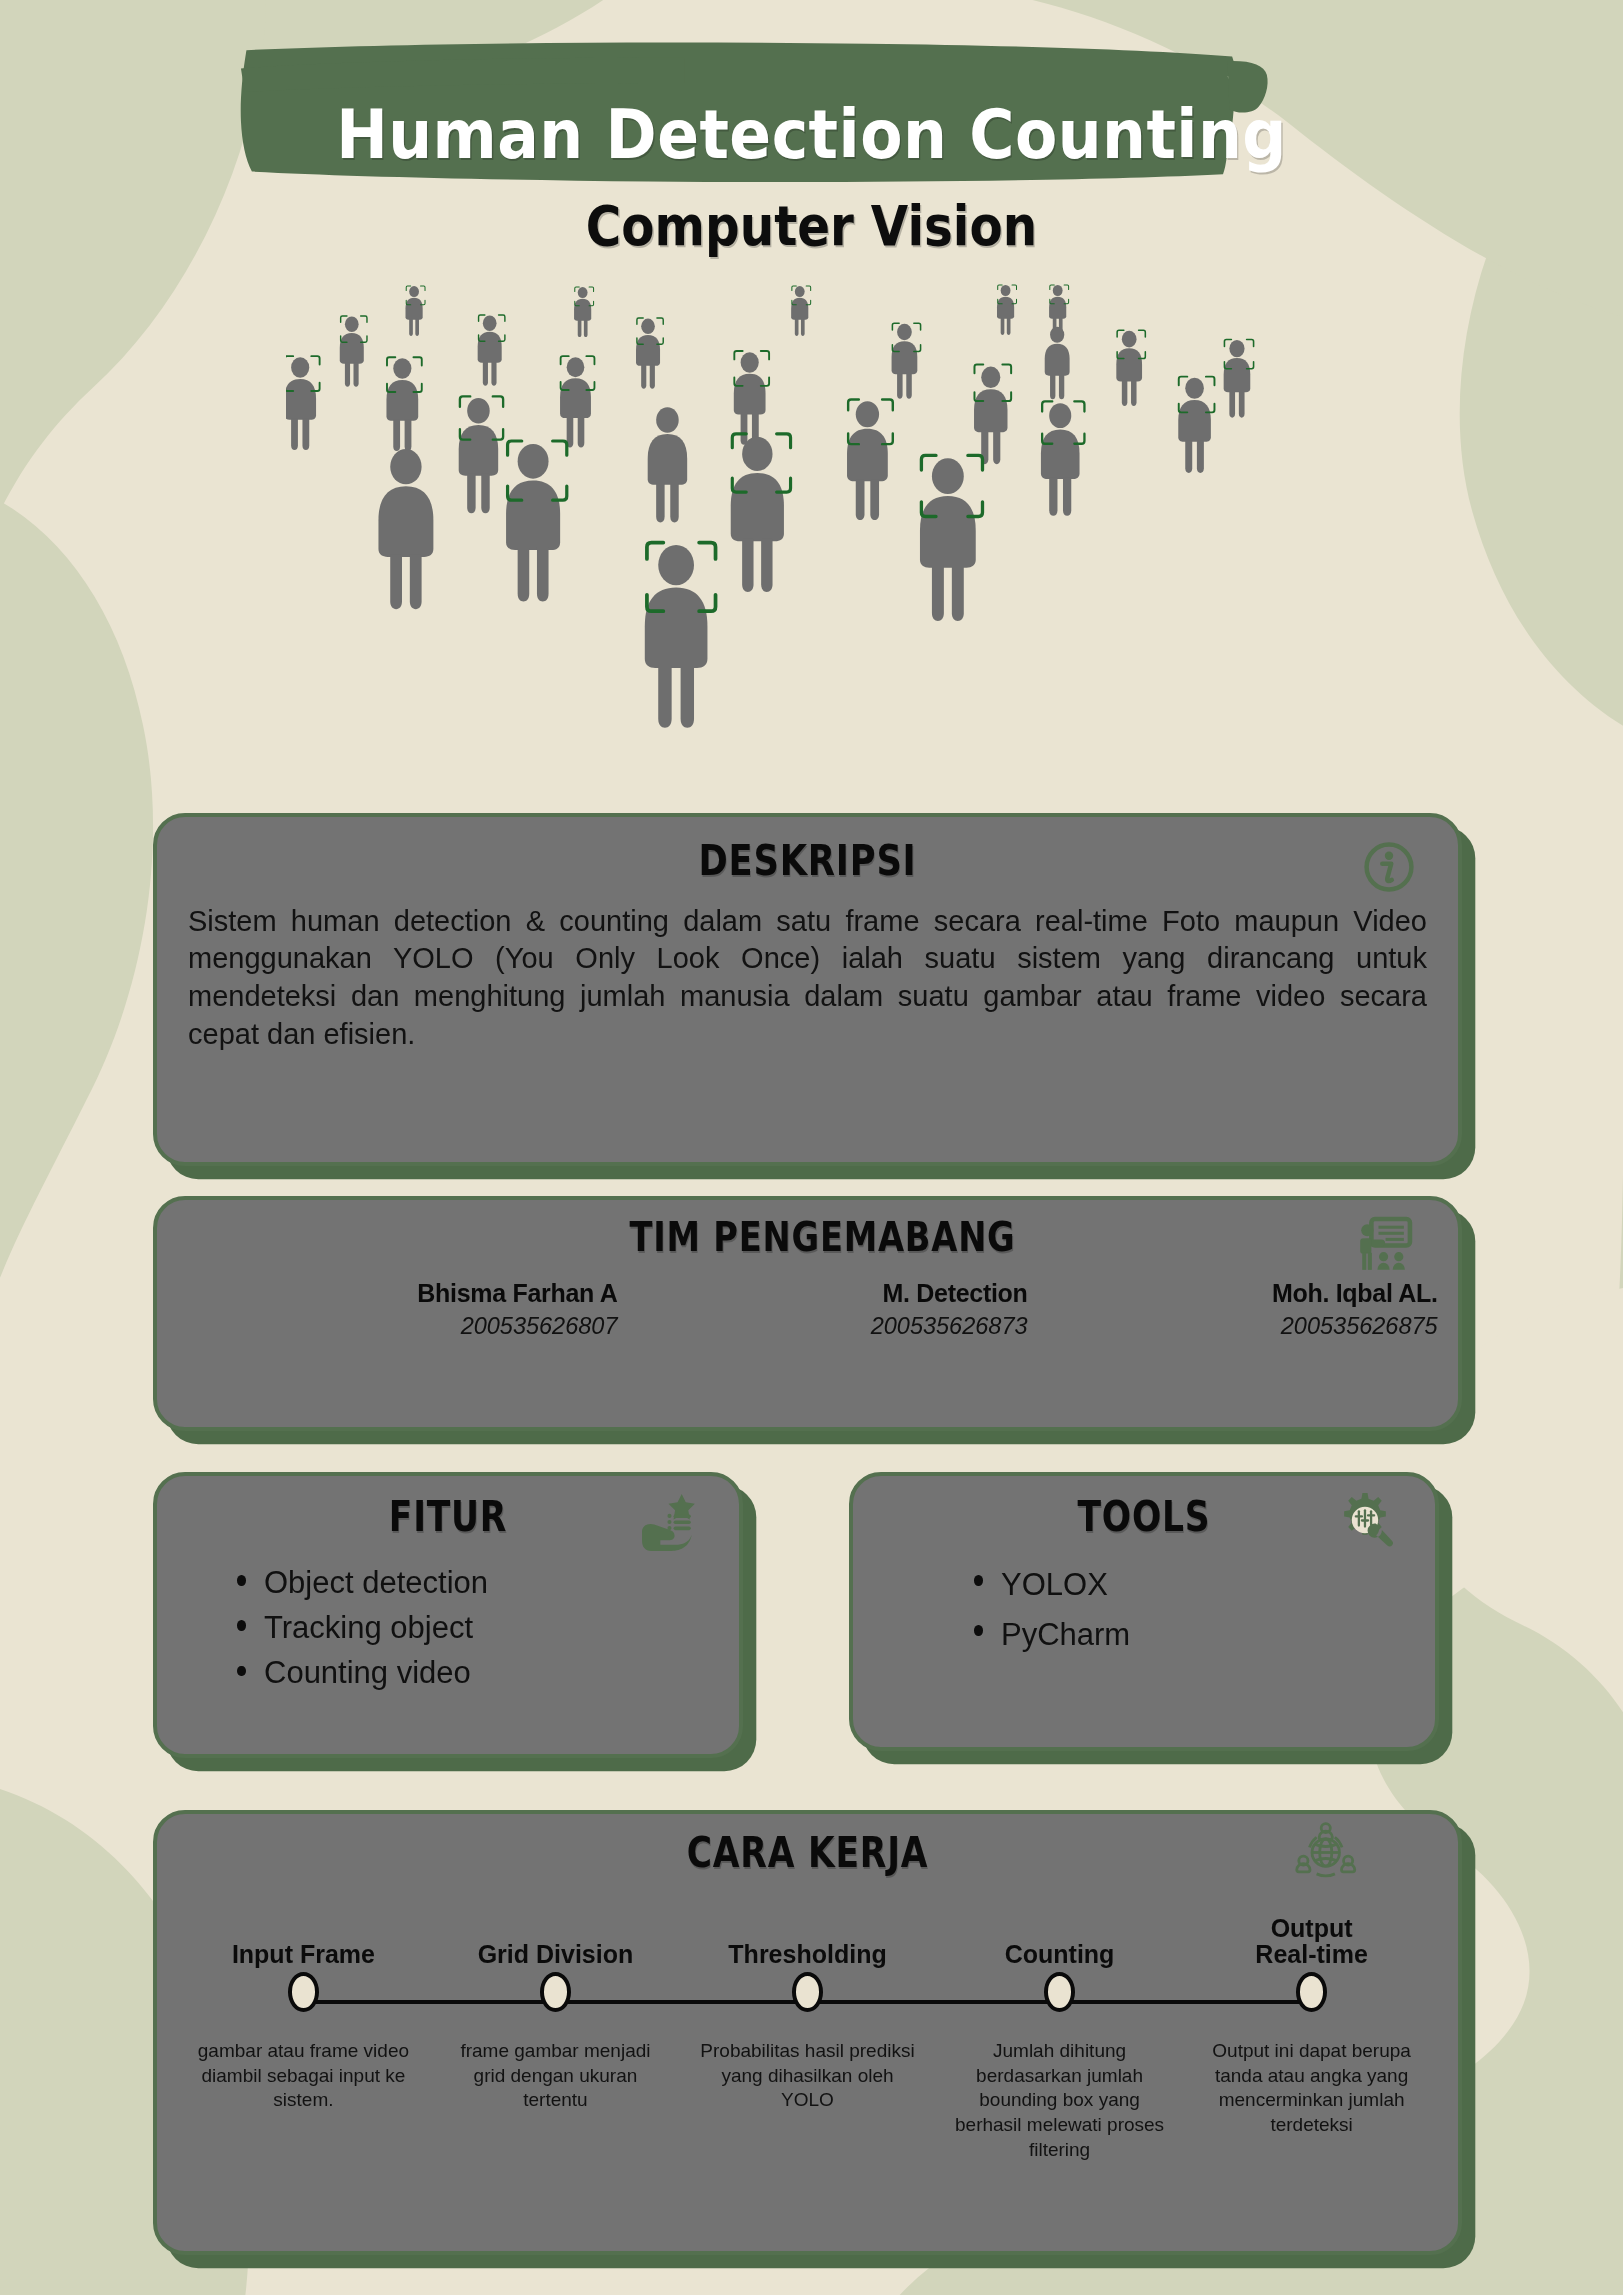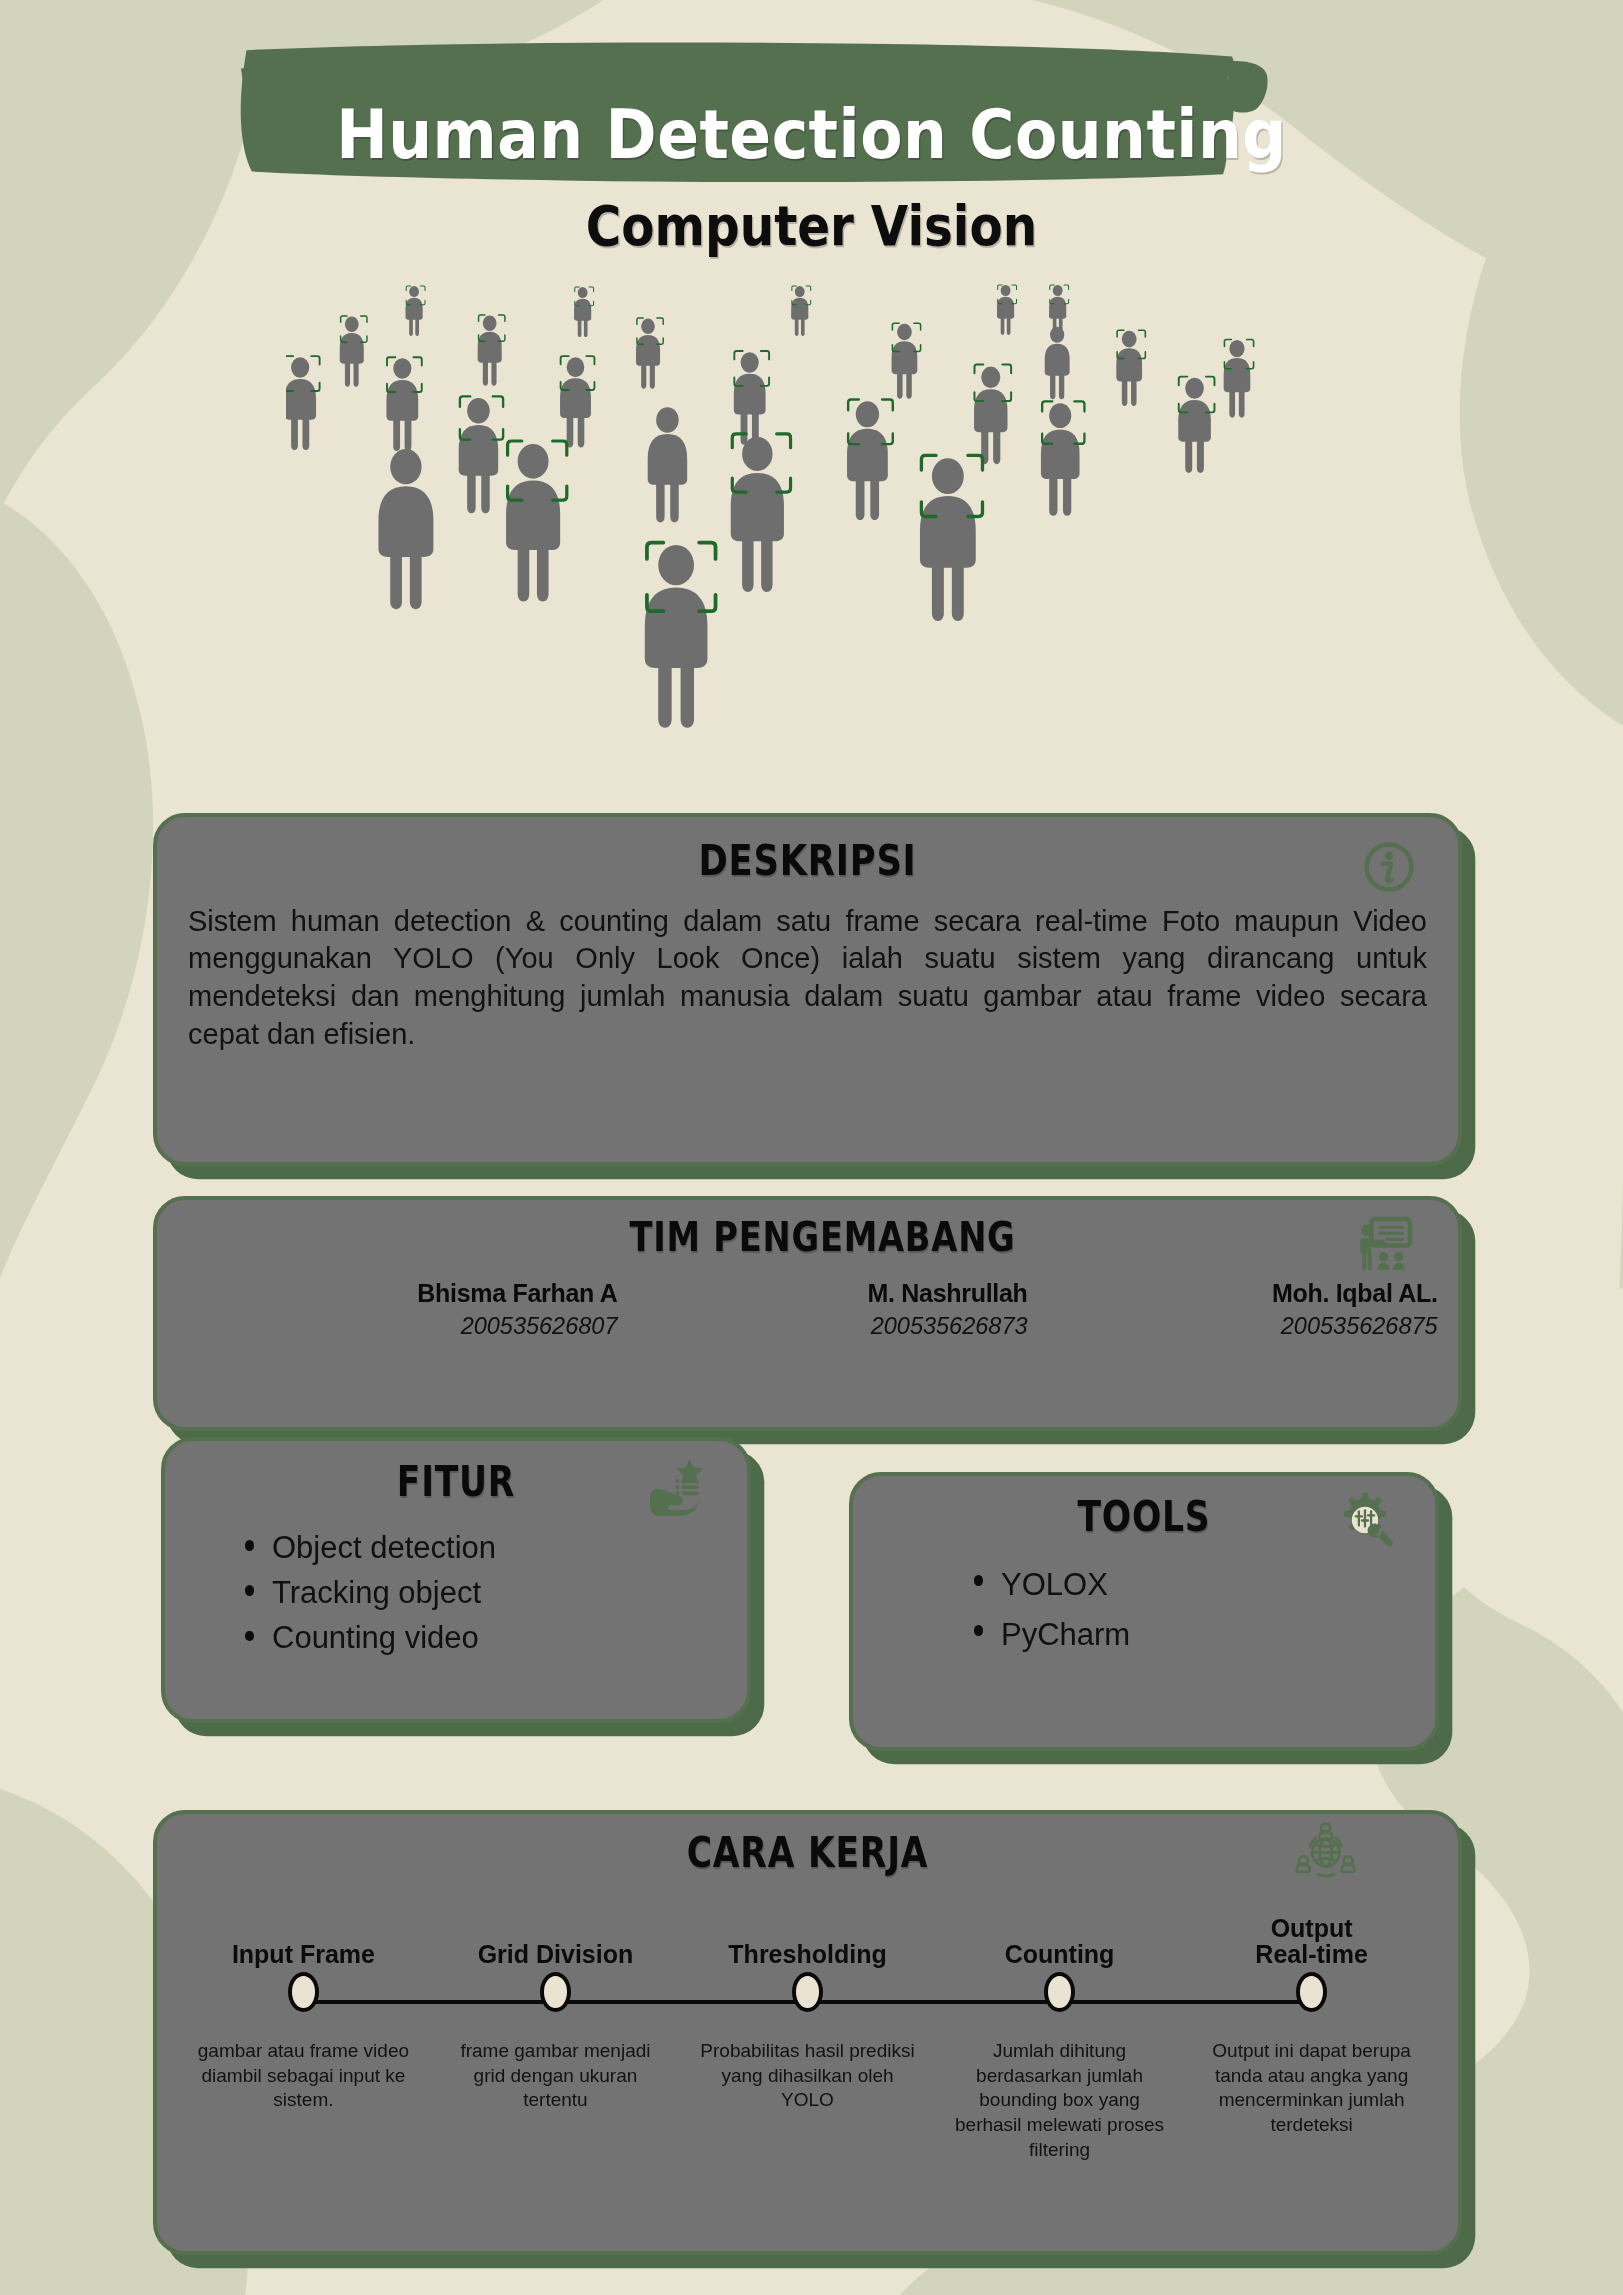--- a/index.html
+++ b/index.html
@@ -68,21 +68,21 @@
   #card-tim{left:153px;top:1196px;width:1309px;height:235px;padding-left:30px;}
   #card-tim .card-title{font-size:41px;margin-top:13.3px;}
   .team-row{display:flex;margin:17.4px 20.4px 0 20.4px;}
   .team-member{flex:1;text-align:right;}
   .team-name{font-size:25px;font-weight:bold;color:#0a0a0a;
     font-family:"Liberation Sans",sans-serif;letter-spacing:-0.3px;}
   .team-id{font-size:23.5px;font-style:italic;color:#111;margin-top:5.1px;
     font-family:"Liberation Sans",sans-serif;}
 
   
-  #card-fitur{left:153px;top:1437px;width:590px;height:286px;margin-left:8px;}
+  #card-fitur{left:153px;top:1472px;width:590px;height:286px;}
   #card-tools{left:849px;top:1472px;width:590px;height:279px;}
   #card-fitur .card-title,#card-tools .card-title{font-size:42px;margin-top:16.4px;}
   .bullets{margin:18.4px 0 0 77px;padding:0;list-style:none;}
   .bullets li{font-size:31px;line-height:1.46;color:#101010;position:relative;padding-left:30px;}
   .bullets li::before{
     content:"";position:absolute;left:3.1px;top:15.3px;
     width:8.7px;height:10.7px;border-radius:50%;background:#0c0c0c;
   }
   #card-tools .bullets{margin-left:118px;}
   #card-tools .bullets li{line-height:1.62;}
@@ -262,21 +262,21 @@
       <circle cx="102" cy="80" r="9" fill="#54704f"></circle>
       <path d="M90,106 a12,14 0 0 1 24,0 z" fill="#54704f"></path>
     </svg>
   </span>
   <div class="team-row">
     <div class="team-member">
       <div class="team-name">Bhisma Farhan A</div>
       <div class="team-id">200535626807</div>
     </div>
     <div class="team-member">
-      <div class="team-name">M. Nashrullah</div>
+      <div class="team-name">M. Detection</div>
       <div class="team-id">200535626873</div>
     </div>
     <div class="team-member">
       <div class="team-name">Moh. Iqbal AL.</div>
       <div class="team-id">200535626875</div>
     </div>
   </div>
 </div>
 
 <div class="card" id="card-fitur">

